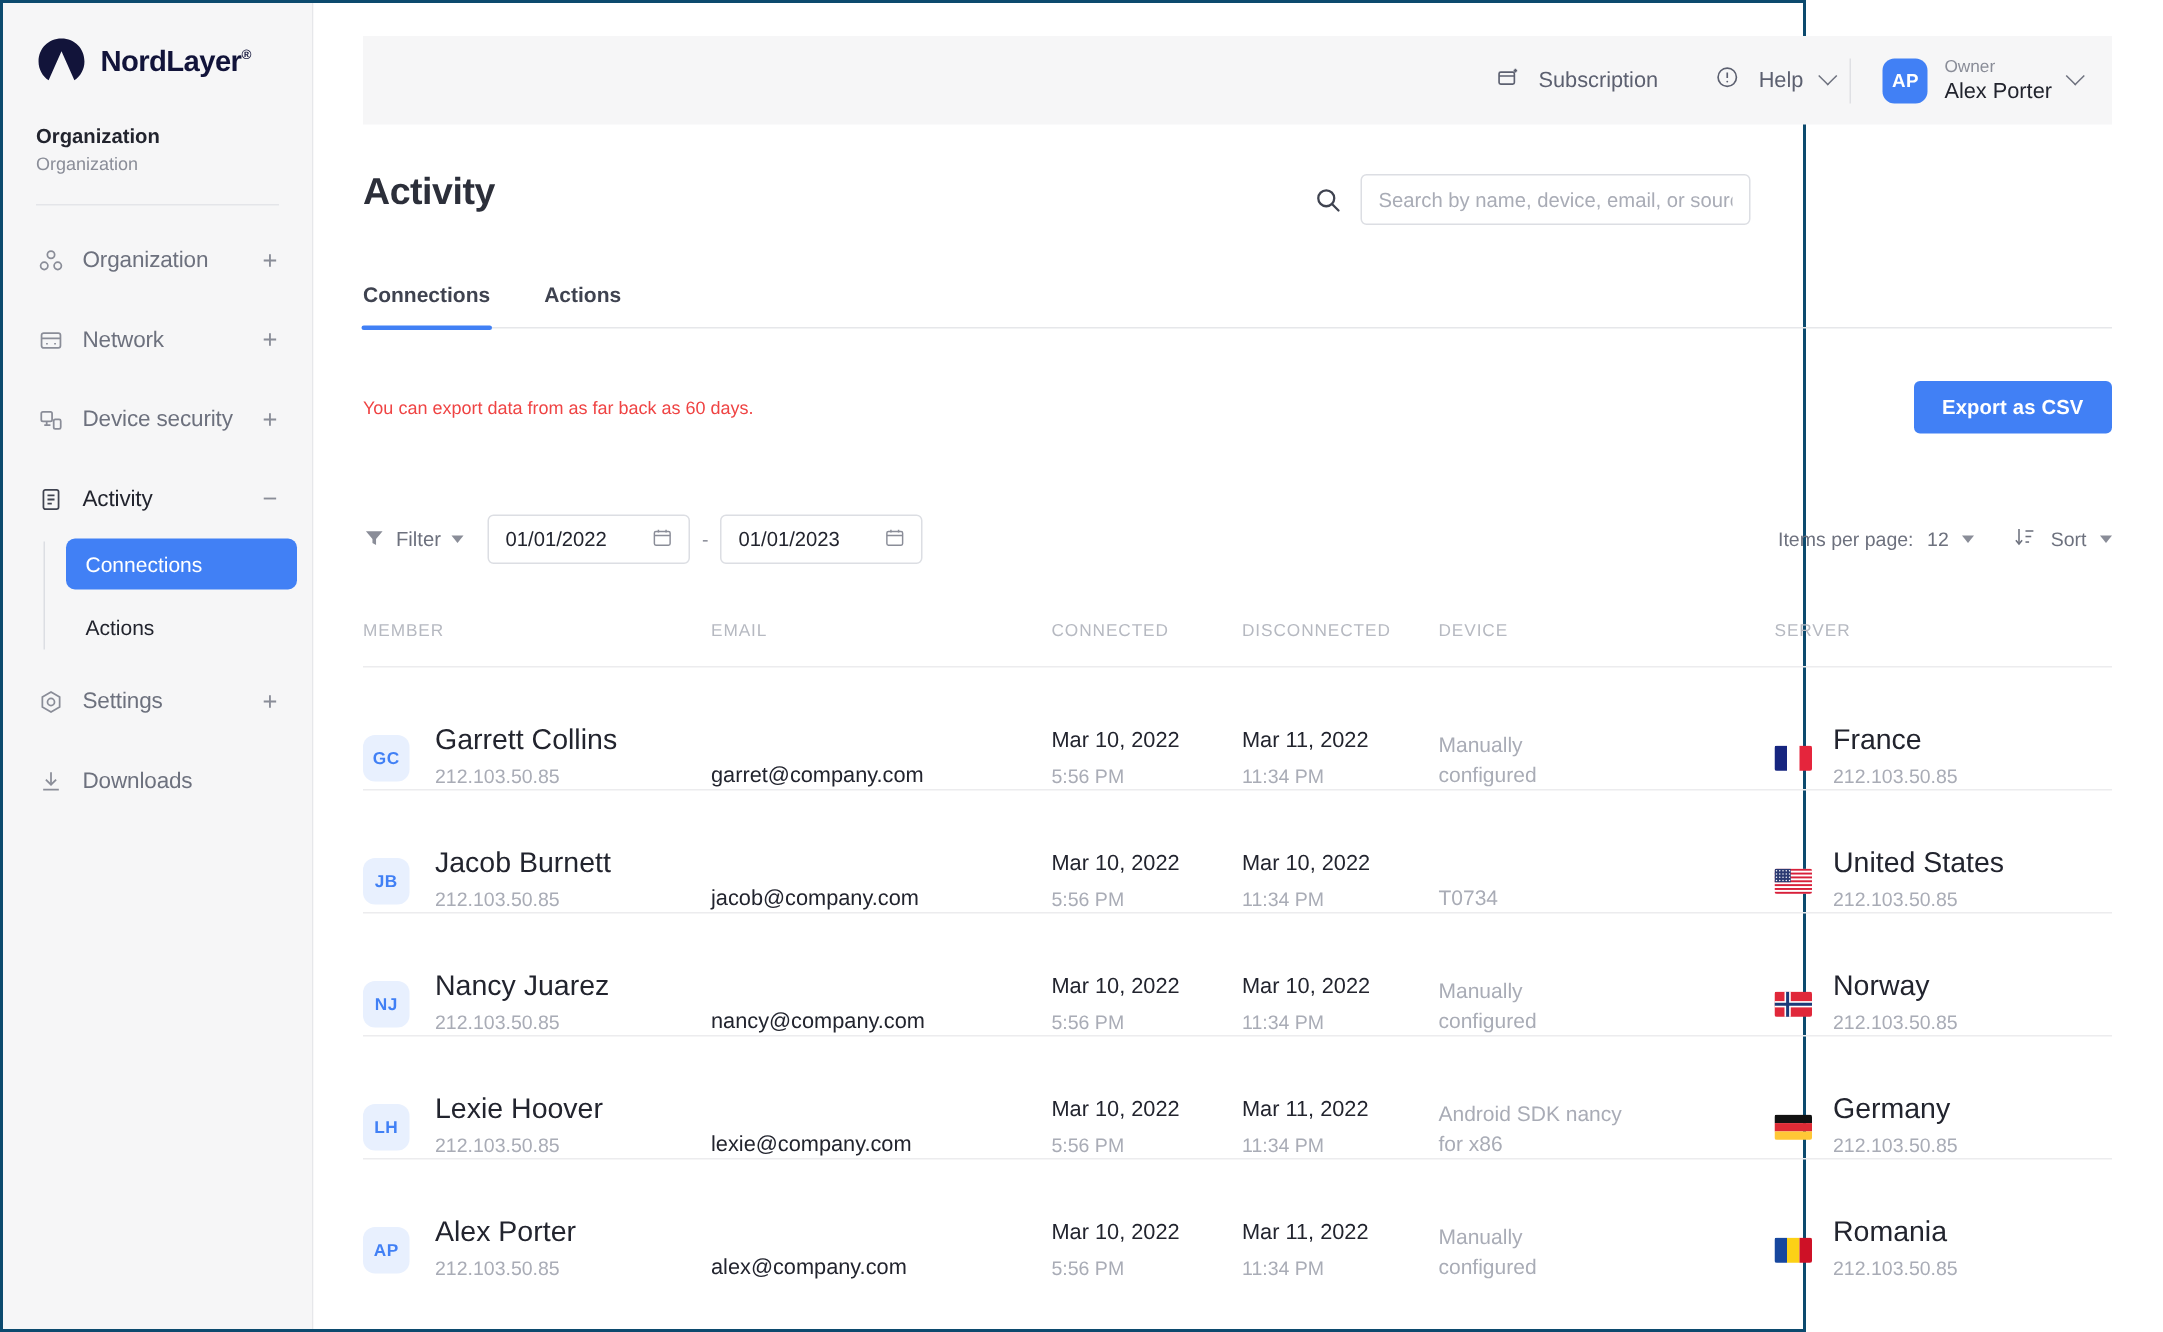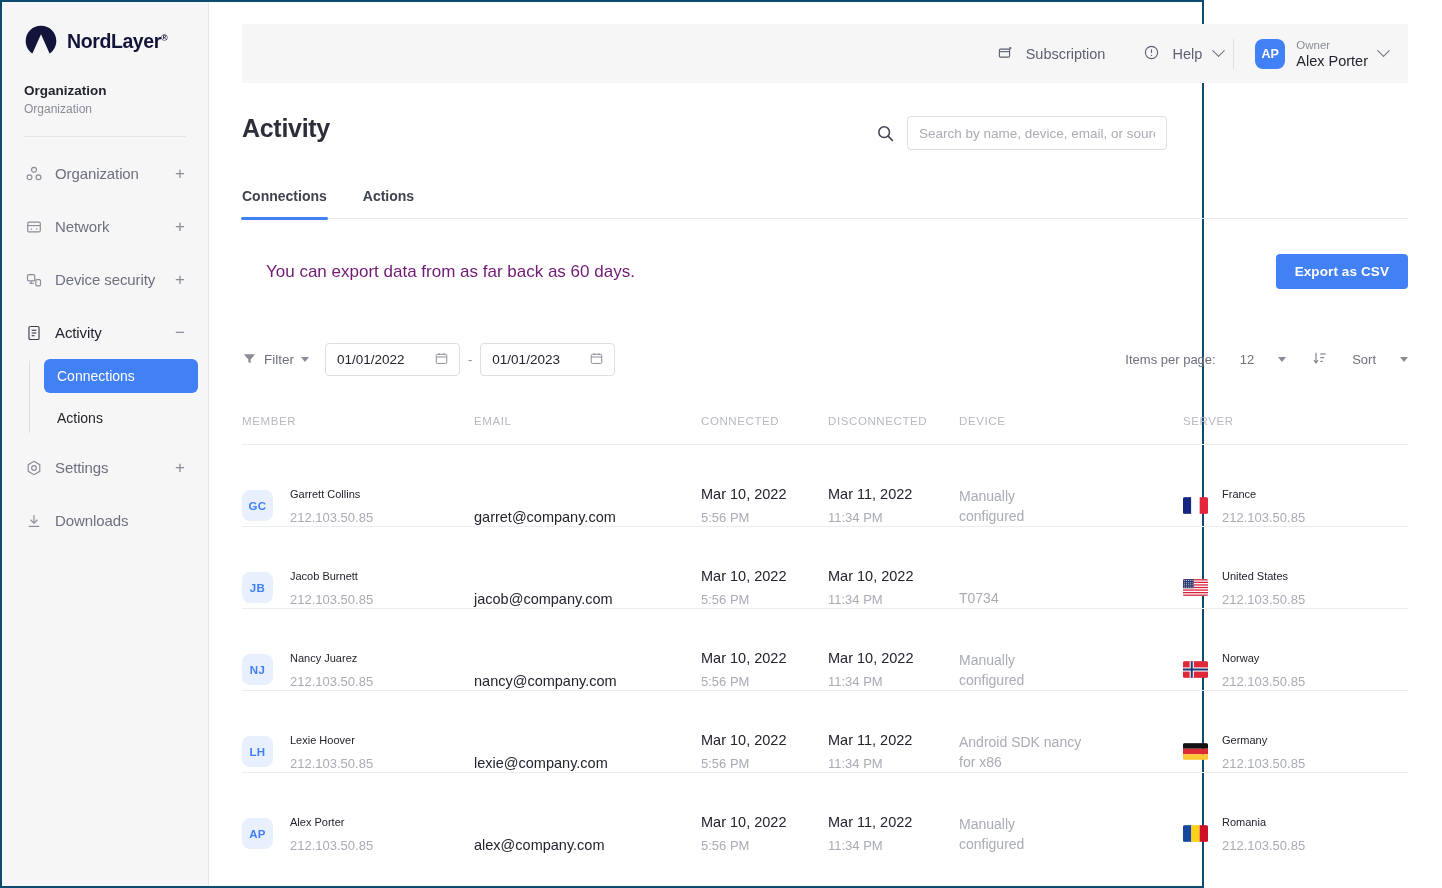--- a/index.html
+++ b/index.html
@@ -172,21 +172,21 @@
   .tab.active::after {
     content: ""; position: absolute; left: -1px; right: -1px; bottom: -1.5px;
     height: 3px; background: #4180f5; border-radius: 2px;
   }
 
   .export-row {
     position: absolute; left: 33px; top: 252px;
     width: 1166px;
     display: flex; align-items: center; justify-content: space-between;
   }
-  .export-note { font-size: 17px; color: #701a75; margin-left: 24px; }
+  .export-note { font-size: 12px; color: #ef4444; }
   .btn-primary {
     background: #4180f5; color: #fff;
     border: none; border-radius: 4px;
     height: 35px; padding: 0 19px;
     font-size: 13.5px; font-family: "Liberation Sans", sans-serif;
     cursor: pointer; letter-spacing: 0.1px; font-weight: bold;
   }
 
   .filter-row {
     position: absolute; left: 33px; top: 341px;
@@ -207,21 +207,21 @@
     width: 135px; height: 33px;
     border: 1px solid #dcdee3; border-radius: 4px;
     background: #fff;
     display: flex; align-items: center; justify-content: space-between;
     padding: 0 10px 0 11px;
     font-size: 13.5px; color: #22242e; cursor: pointer;
   }
   .date-dash { margin: 0 8px; color: #8a8d98; font-size: 13px; }
   .filter-right { display: flex; align-items: center; gap: 26px; }
   .ipp, .sortbtn {
-    display: flex; align-items: center; gap: 24px;
+    display: flex; align-items: center; gap: 9px;
     font-size: 13px; color: #6d717e; cursor: pointer;
   }
 
   
   .table { position: absolute; left: 33px; top: 396px; width: 1166px; }
   .thead {
     display: flex; align-items: center;
     height: 46px;
     font-size: 11.5px; color: #b6b9c1;
     letter-spacing: 0.6px;
@@ -241,21 +241,21 @@
   .av-sq {
     width: 31px; height: 31px; flex: 0 0 31px;
     border-radius: 8px;
     background: #e8f0fe; color: #4180f5;
     font-size: 11.5px; font-weight: bold;
     display: flex; align-items: center; justify-content: center;
     margin-right: 17px;
     letter-spacing: 0.3px;
   }
   .two-line { display: flex; flex-direction: column; gap: 6px; }
-  .t-main { font-size: 11px; color: #22242e; line-height: 18px; }
+  .t-main { font-size: 19px; color: #22242e; line-height: 18px; }
   .t-sub  { font-size: 13px; color: #a9acb6; line-height: 17px; }
   .t-mid  { font-size: 14.5px; color: #22242e; }
   .t-mid-date { font-size: 14.5px; color: #22242e; line-height: 18px; }
   .t-mid-time { font-size: 13px; color: #a9acb6; line-height: 17px; }
   .t-device { font-size: 14px; color: #a9acb6; line-height: 20px; max-width: 125px; }
   .flag {
     width: 25px; height: 17px; flex: 0 0 25px;
     margin-right: 14px;
     border-radius: 1.5px; overflow: hidden;
     display: block;

